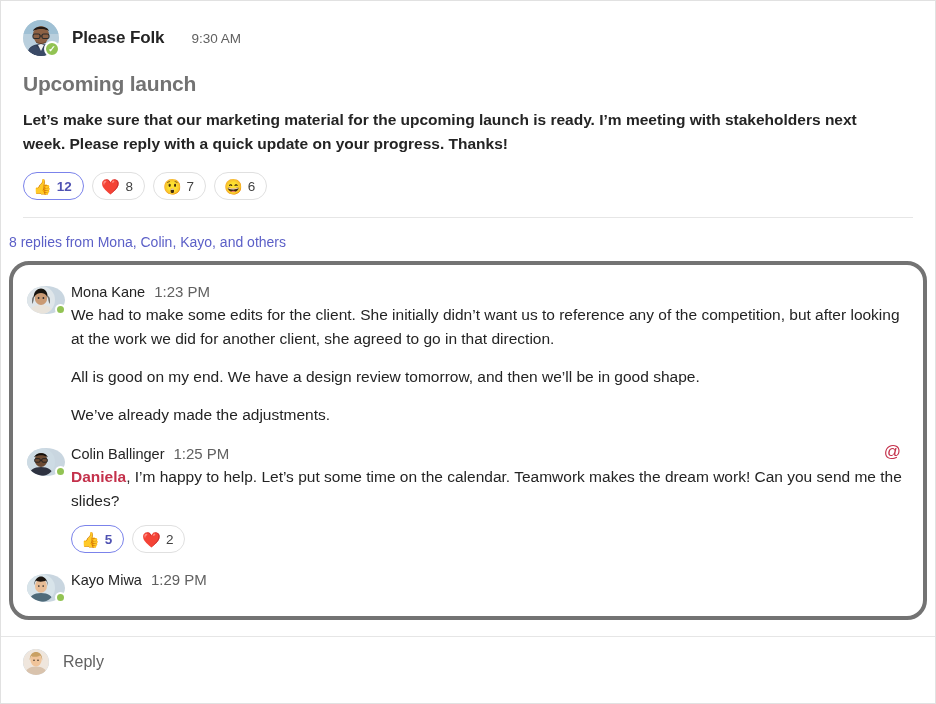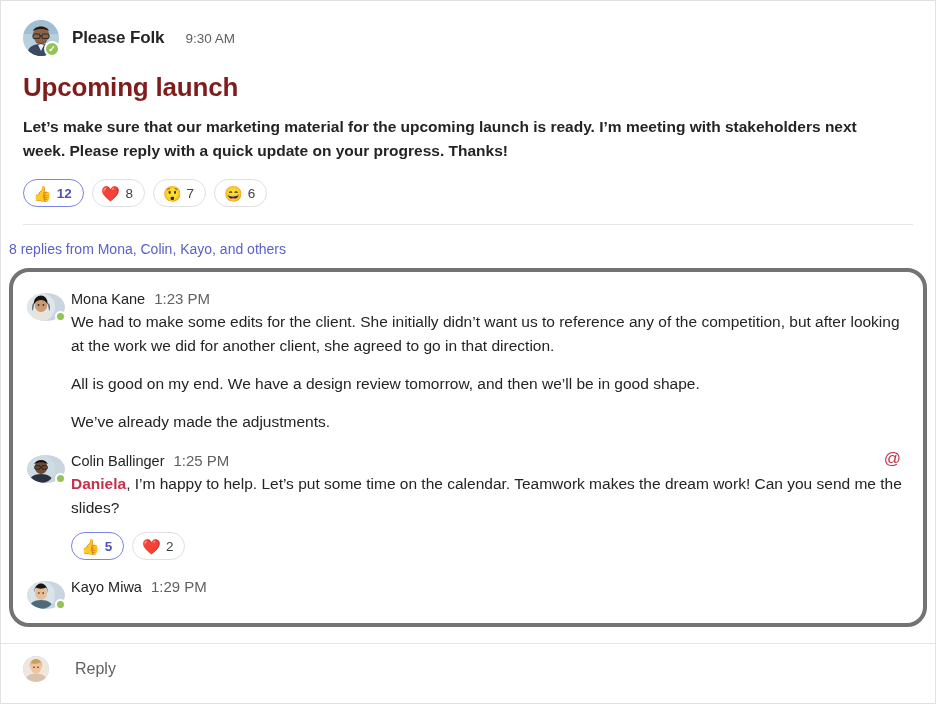--- a/index.html
+++ b/index.html
@@ -72,27 +72,27 @@
   .author-name {
     font-size: 17px;
     font-weight: bold;
     color: #242424;
     margin-left: 13px;
     letter-spacing: -0.1px;
   }
   .timestamp {
     font-size: 13.5px;
     color: #616161;
-    margin-left: 21px;
+    margin-left: 27px;
   }
 
   .post-title {
-    font-size: 26px;
-    font-weight: bold;
-    color: #7f1d1d;
+    font-size: 21px;
+    font-weight: bold;
+    color: #737373;
     margin: 15px 0 4px 0;
     letter-spacing: -0.2px;
   }
 
   .post-body {
     font-size: 15.5px;
     line-height: 24px;
     color: #242424;
     margin: 12px 0 0 0;
     max-width: 872px;
@@ -228,21 +228,21 @@
     margin-top: 16px;
   }
   .compose {
     display: flex;
     align-items: center;
     padding: 12px 22px;
   }
   .compose .placeholder {
     font-size: 16px;
     color: #616161;
-    margin-left: 26px;
+    margin-left: 14px;
   }
 </style>
 </head>
 <body>
 
 <div class="page">
 
   <div class="root-post">
 
     <div class="author-row">

